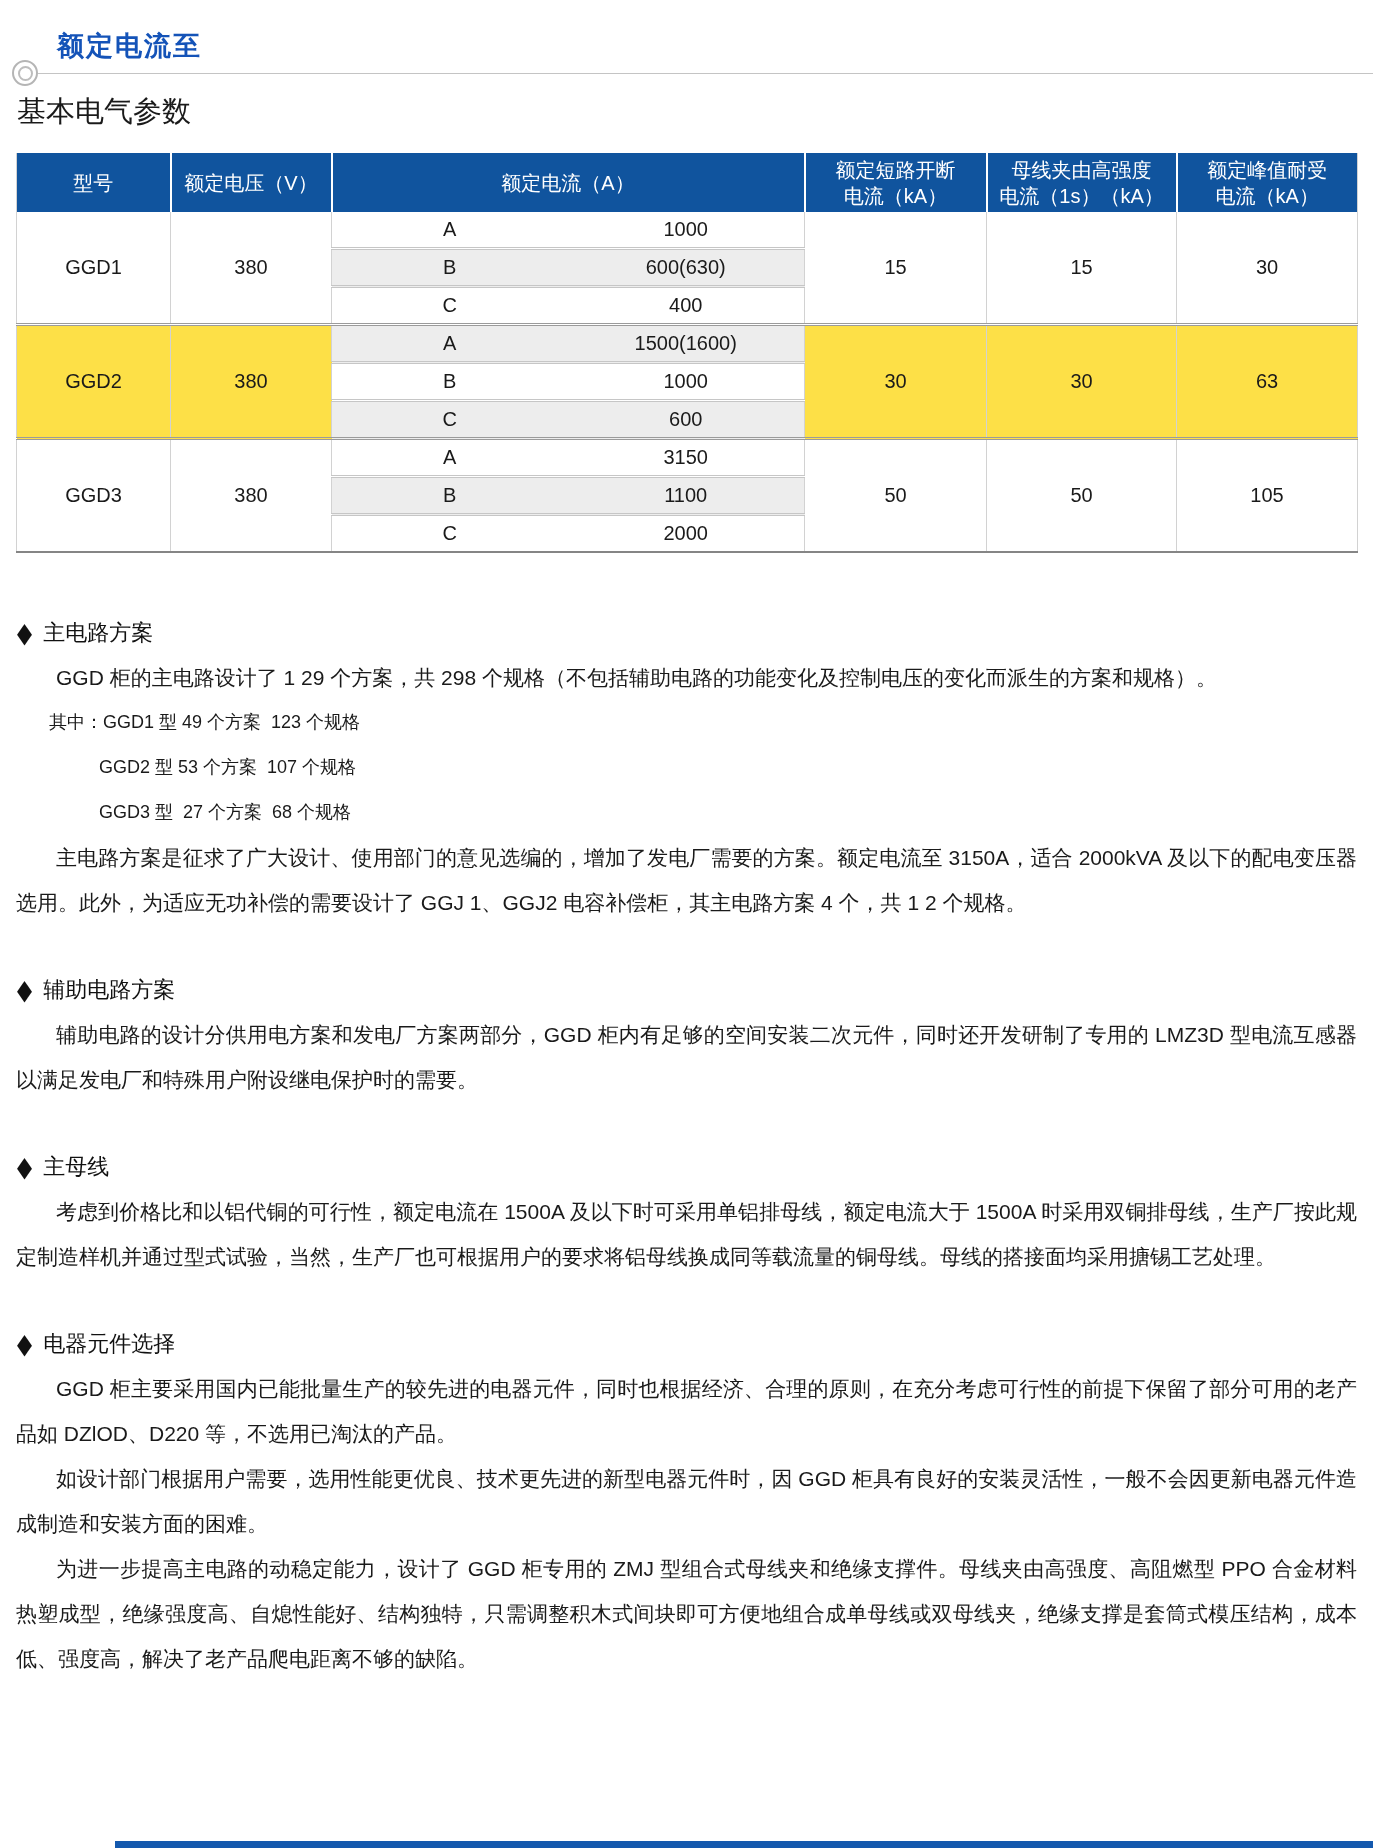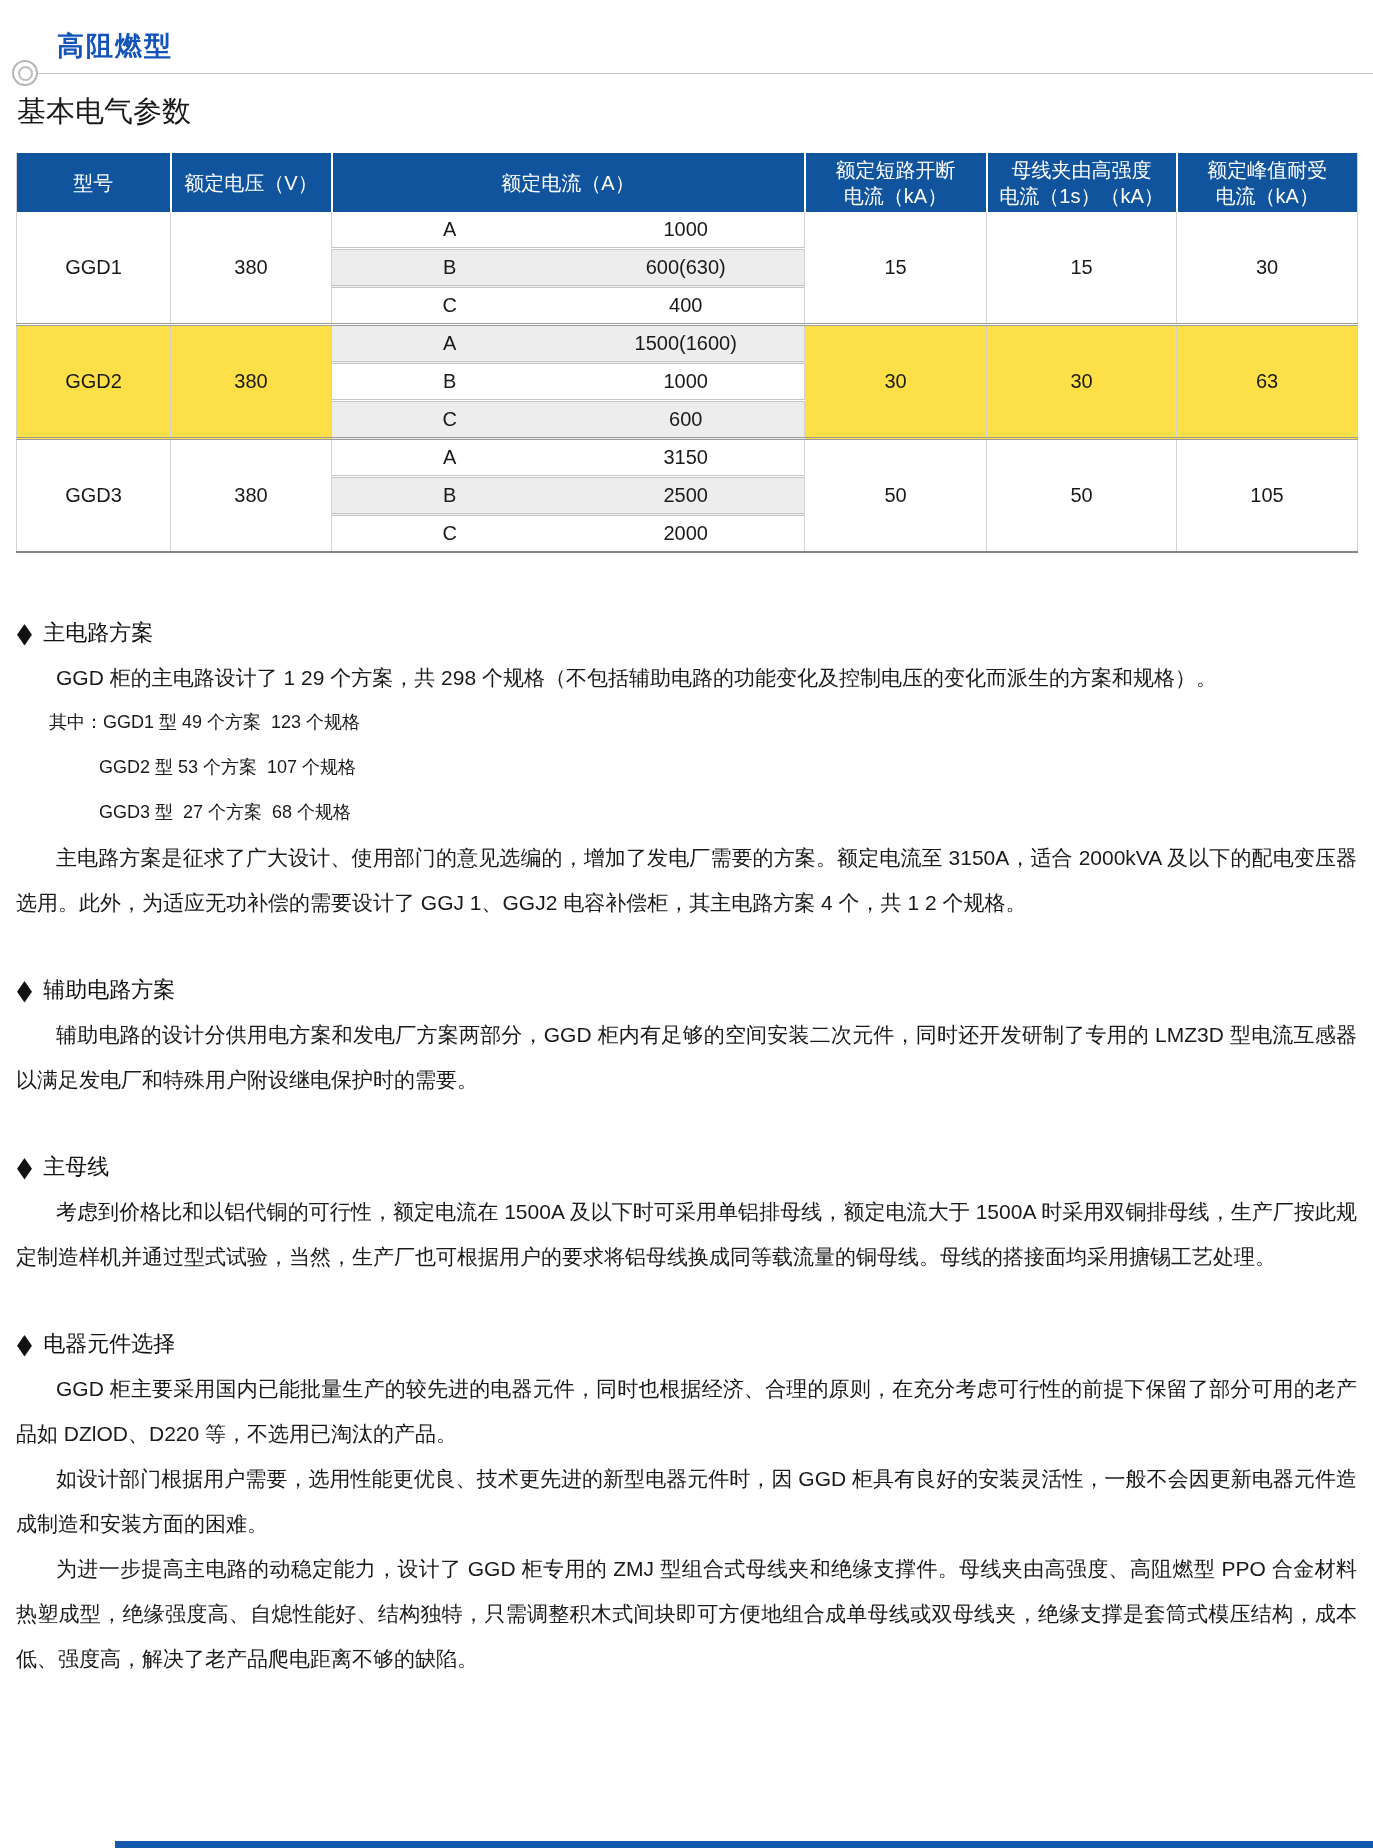--- a/index.html
+++ b/index.html
@@ -44,21 +44,21 @@
   .sub-line.l1 { padding-left:32px; }
   .sub-line.l2 { padding-left:82px; }
 
   .bottom-bar { position:absolute; left:115px; right:0; bottom:0; height:7px; background:#1459ae; }
 </style>
 </head>
 <body>
 
 <div class="page">
 
-  <h1 class="page-title">高阻燃型</h1>
+  <h1 class="page-title">额定电流至</h1>
 
   <div class="rule-row">
     <span class="ring">
         <span class="ring-inner"></span>
       </span>
     <span class="hline"></span>
   </div>
 
   <div class="subtitle">基本电气参数</div>
 
@@ -139,21 +139,21 @@
         <td rowspan="3" class="bg-white">GGD3</td>
         <td rowspan="3" class="bg-white v-div">380</td>
         <td class="bg-white v-div">A</td>
         <td class="bg-white">3150</td>
         <td rowspan="3" class="bg-white v-div">50</td>
         <td rowspan="3" class="bg-white v-div">50</td>
         <td rowspan="3" class="bg-white v-div">105</td>
       </tr>
       <tr class="sub-row">
         <td class="bg-gray v-div">B</td>
-        <td class="bg-gray">2500</td>
+        <td class="bg-gray">1100</td>
       </tr>
       <tr class="sub-row">
         <td class="bg-white v-div">C</td>
         <td class="bg-white">2000</td>
       </tr>
     </tbody>
   </table>
 
   <div class="section-heading first">
     <span class="diamond">◆</span>

